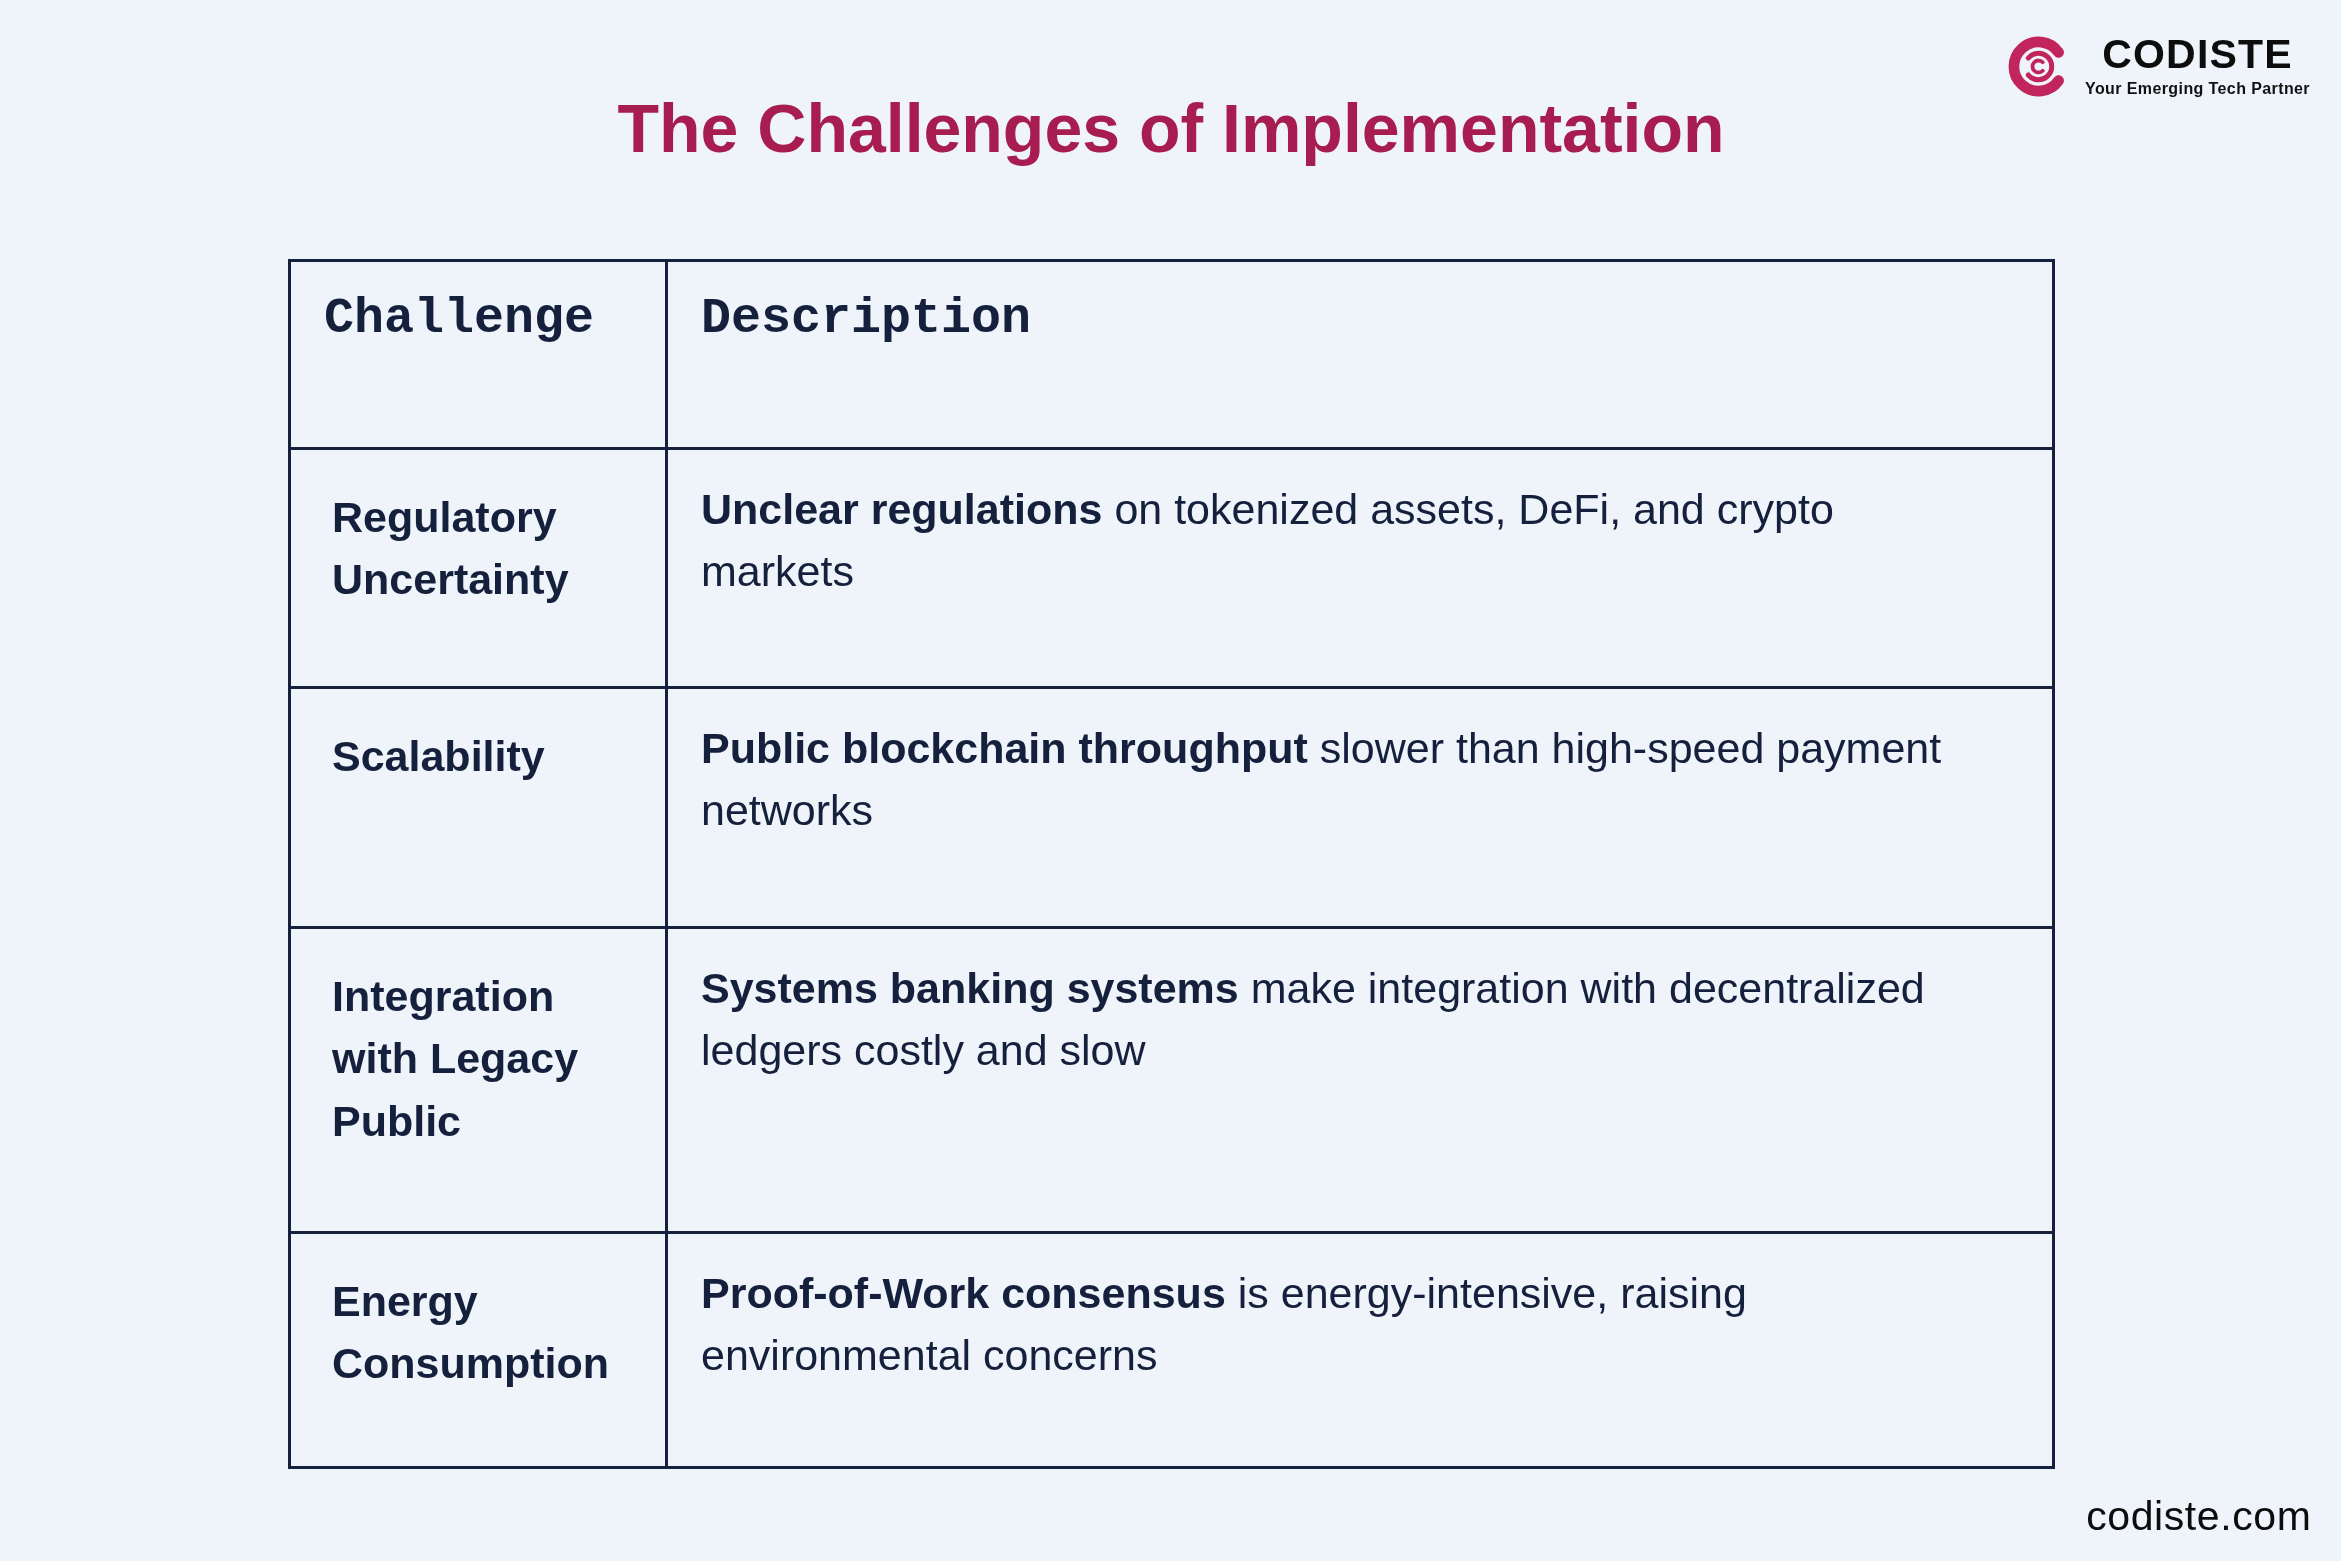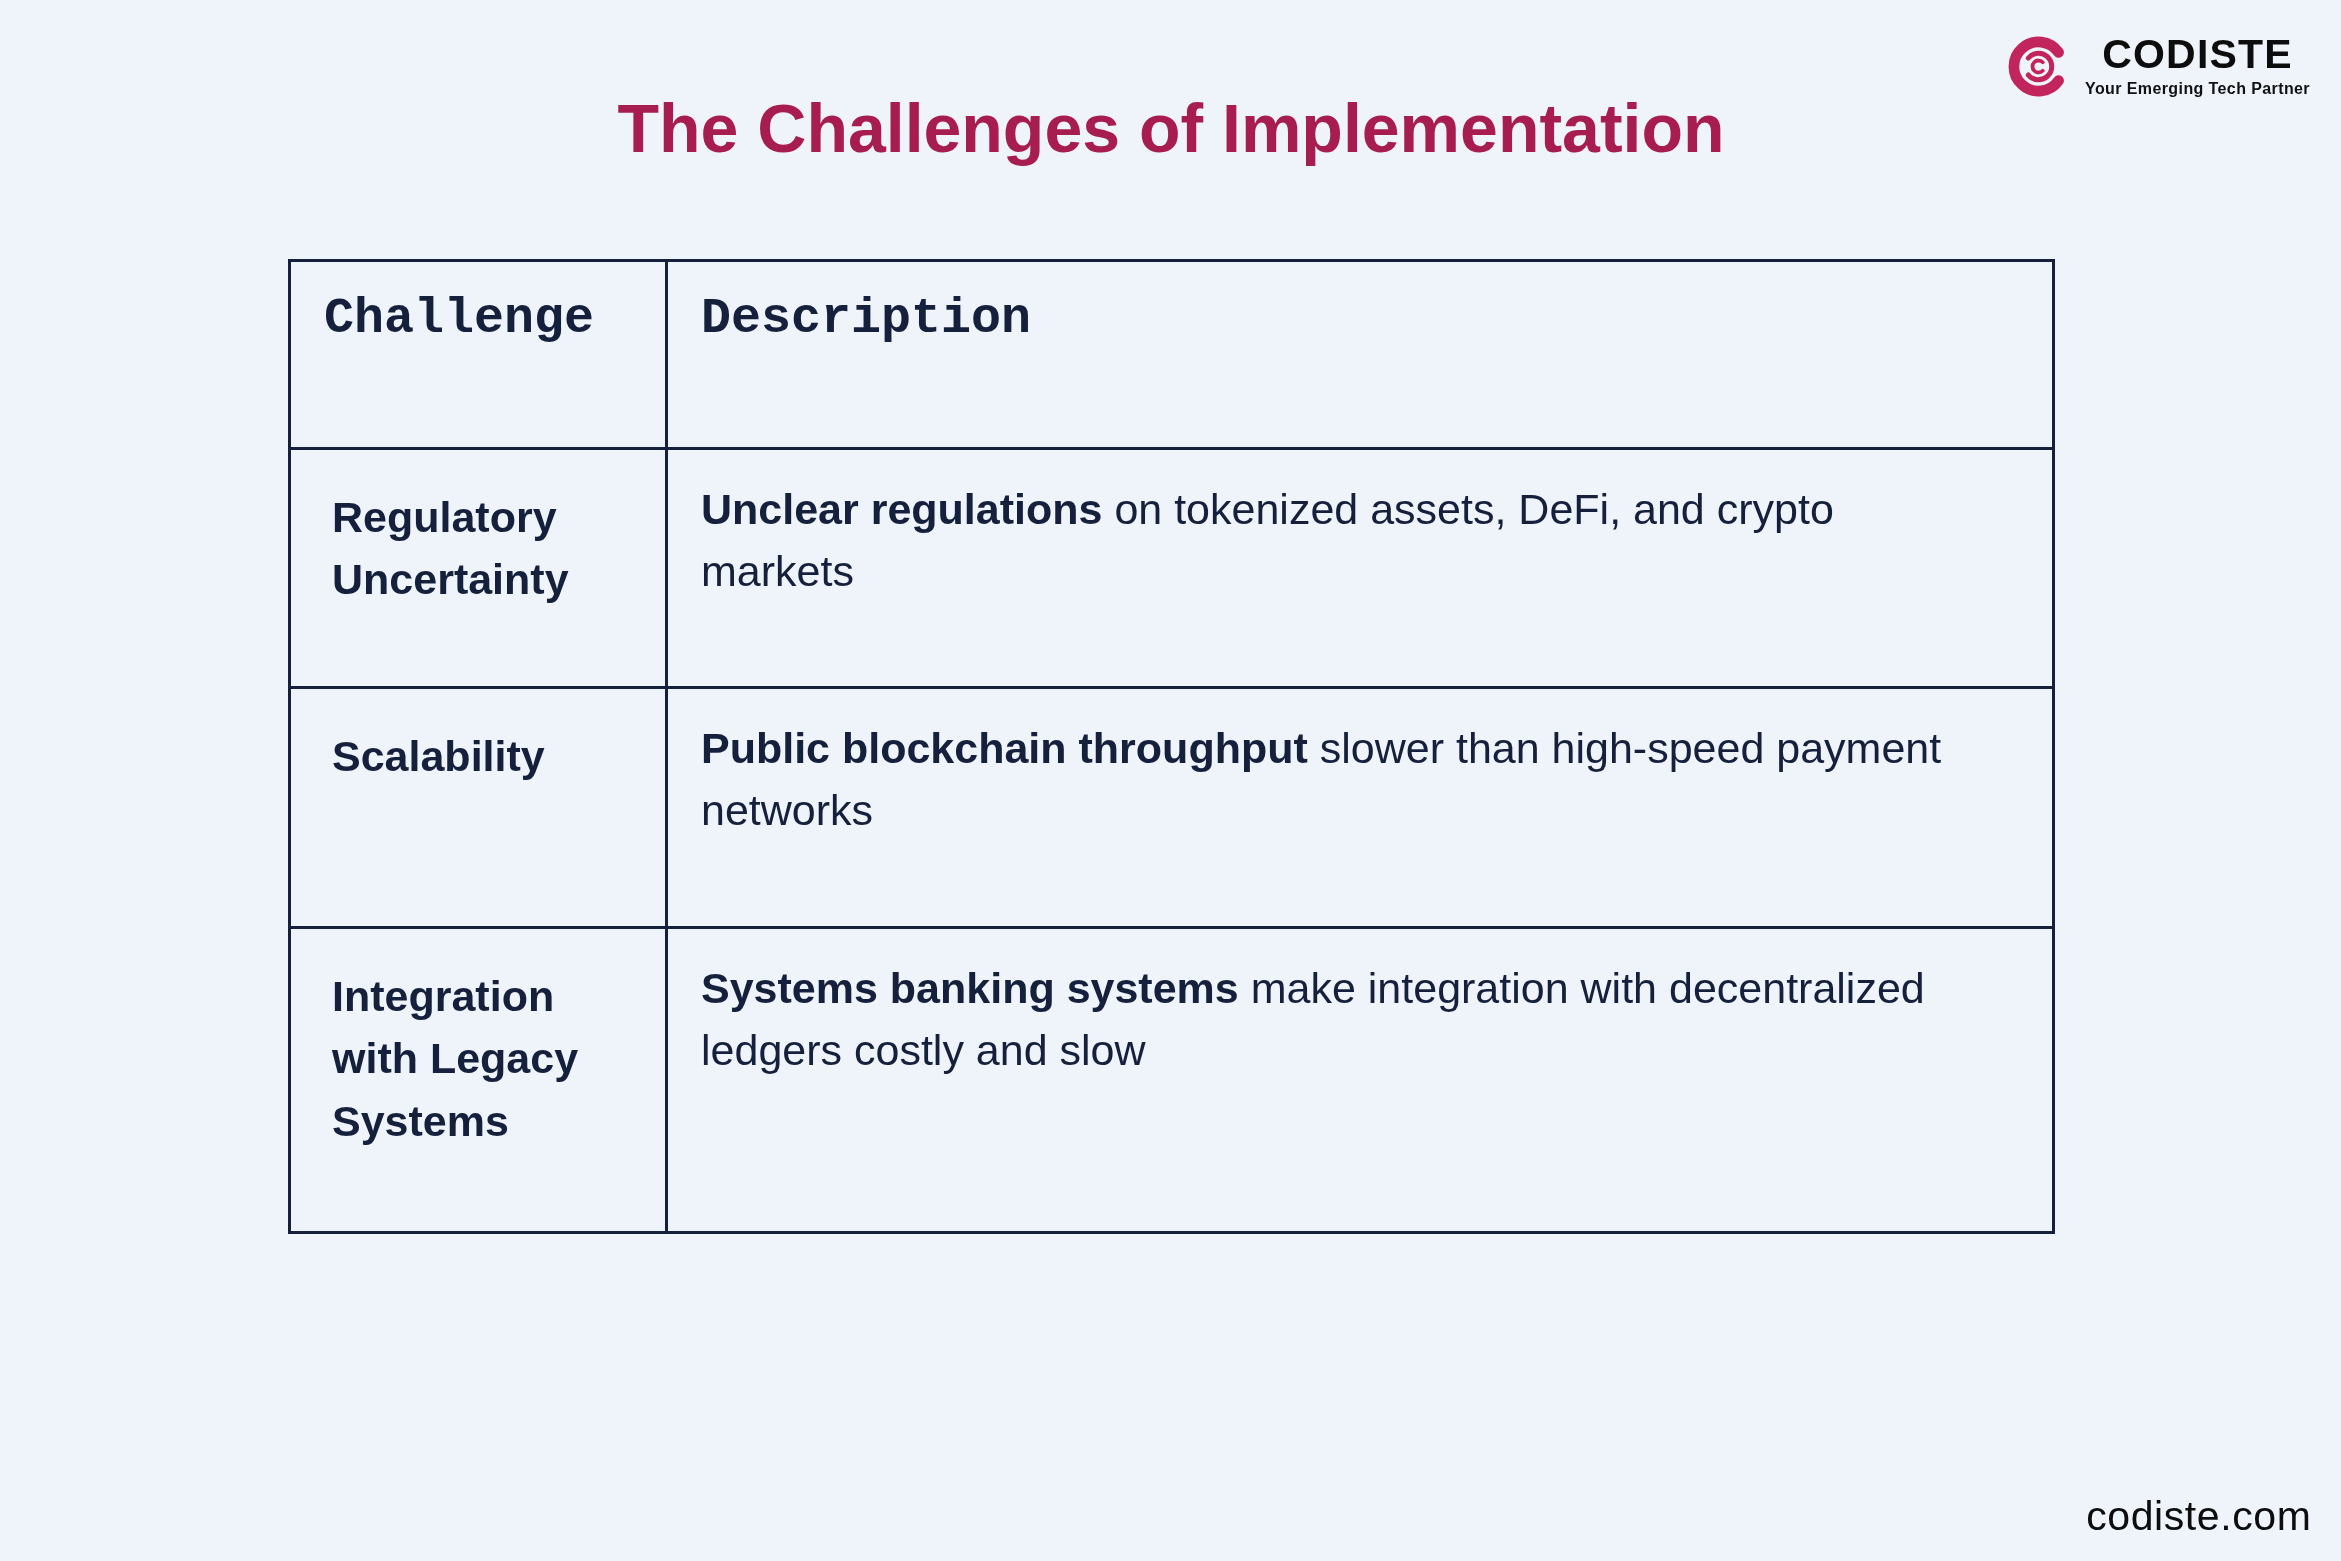--- a/index.html
+++ b/index.html
@@ -161,24 +161,32 @@
       <tr class="row-1">
         <td>
           <p class="challenge-name">Scalability</p>
         </td>
         <td>
           <p class="description"><strong>Public blockchain throughput</strong><span> slower than high-speed payment networks</span></p>
         </td>
       </tr>
       <tr class="row-2">
         <td>
-          <p class="challenge-name">Integration with Legacy Systems</p>
+          <p class="challenge-name">Integration with Legacy Public</p>
         </td>
         <td>
           <p class="description"><strong>Systems banking systems</strong><span> make integration with decentralized ledgers costly and slow</span></p>
+        </td>
+      </tr>
+      <tr class="row-3">
+        <td>
+          <p class="challenge-name">Energy Consumption</p>
+        </td>
+        <td>
+          <p class="description"><strong>Proof-of-Work consensus</strong><span> is energy-intensive, raising environmental concerns</span></p>
         </td>
       </tr>
     </tbody>
   </table>
 
   <div class="footer-url">codiste.com</div>
 
 </div>
 
 

